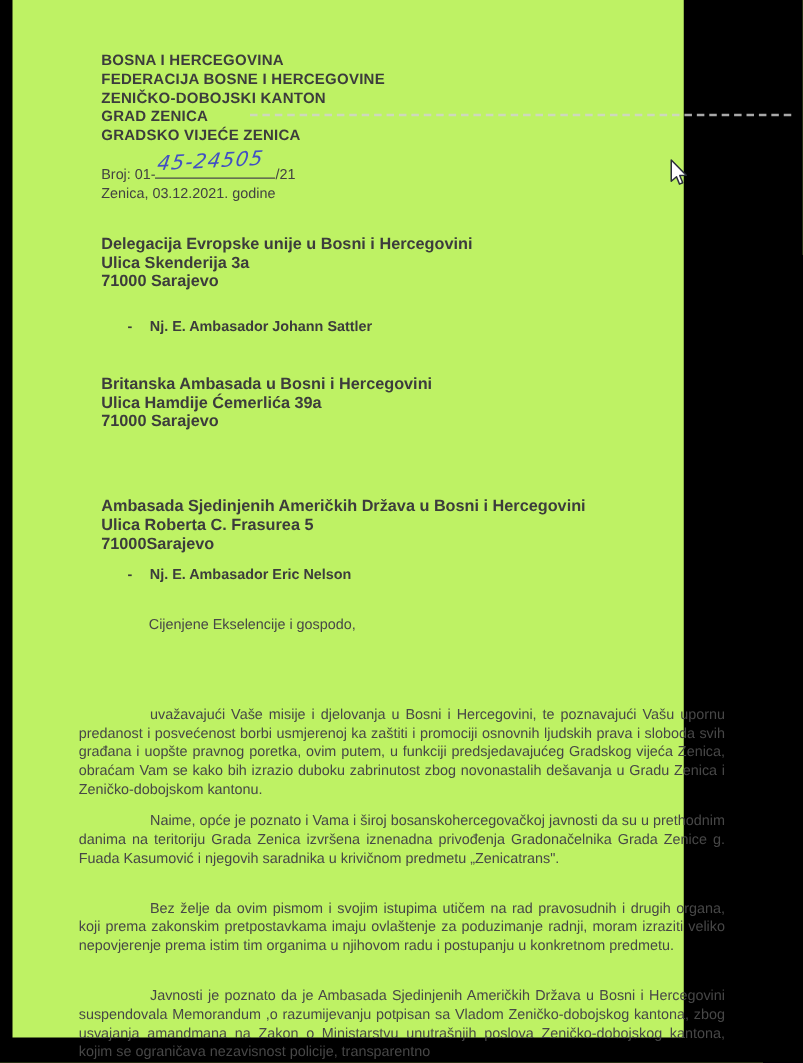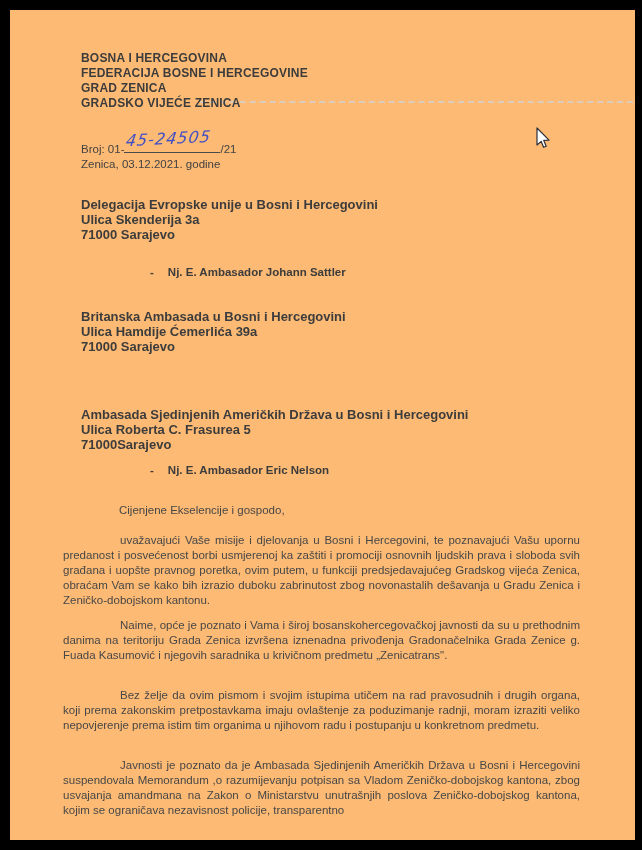--- a/index.html
+++ b/index.html
@@ -11,24 +11,24 @@
     position: relative;
     width: 642px;
     height: 850px;
     background: #000;
     overflow: hidden;
     font-family: "Liberation Sans", sans-serif;
   }
   .page {
     position: absolute;
     left: 10px;
-    top: 10px;
-    width: 625px;
+    top: 0;
+    width: 537px;
     height: 830px;
-    background: #fdba74;
+    background: #bef264;
   }
   .abs { position: absolute; }
 
   .header-block {
     left: 71px;
     top: 41px;
     font-size: 12px;
     line-height: 15px;
     font-weight: bold;
     color: #3c3c3c;
@@ -68,40 +68,40 @@
     line-height: 15px;
     font-weight: bold;
     color: #3c3c3c;
     white-space: nowrap;
   }
   .attention {
     font-size: 11.5px;
     font-weight: bold;
     color: #3c3c3c;
     white-space: nowrap;
-    margin-left: 48px;
   }
   .attention .dash { display: inline-block; }
   .attention .att-text { display: inline-block; margin-left: 14px; }
 
   .salutation {
     left: 109px;
     top: 494px;
     font-size: 11.5px;
     color: #474747;
     white-space: nowrap;
   }
   .para {
     left: 53px;
     width: 517px;
     font-size: 11.5px;
     line-height: 15px;
     color: #474747;
     text-align: justify;
     text-indent: 57px;
+    margin-top: 42px;
   }
   .scan-streak {
     left: 190px;
     top: 91px;
     width: 433px;
     height: 0;
     border-top: 2px dashed #d2d2d2;
     opacity: 0.8;
   }
   .cursor {
@@ -115,20 +115,21 @@
 <body>
 
 <div class="screen">
   <div class="page">
 
     <div class="abs scan-streak"></div>
 
     <div class="abs header-block">
       <div>BOSNA I HERCEGOVINA</div>
       <div>FEDERACIJA BOSNE I HERCEGOVINE</div>
+      <div>ZENIČKO-DOBOJSKI KANTON</div>
       <div>GRAD ZENICA</div>
       <div>GRADSKO VIJEĆE ZENICA</div>
     </div>
 
     <div class="abs ref-block">
       <div>
         <span>Broj: 01-</span><span class="ref-underline"><span class="handwriting">45-24505</span></span><span>/21</span>
       </div>
       <div>Zenica, 03.12.2021. godine</div>
     </div>

